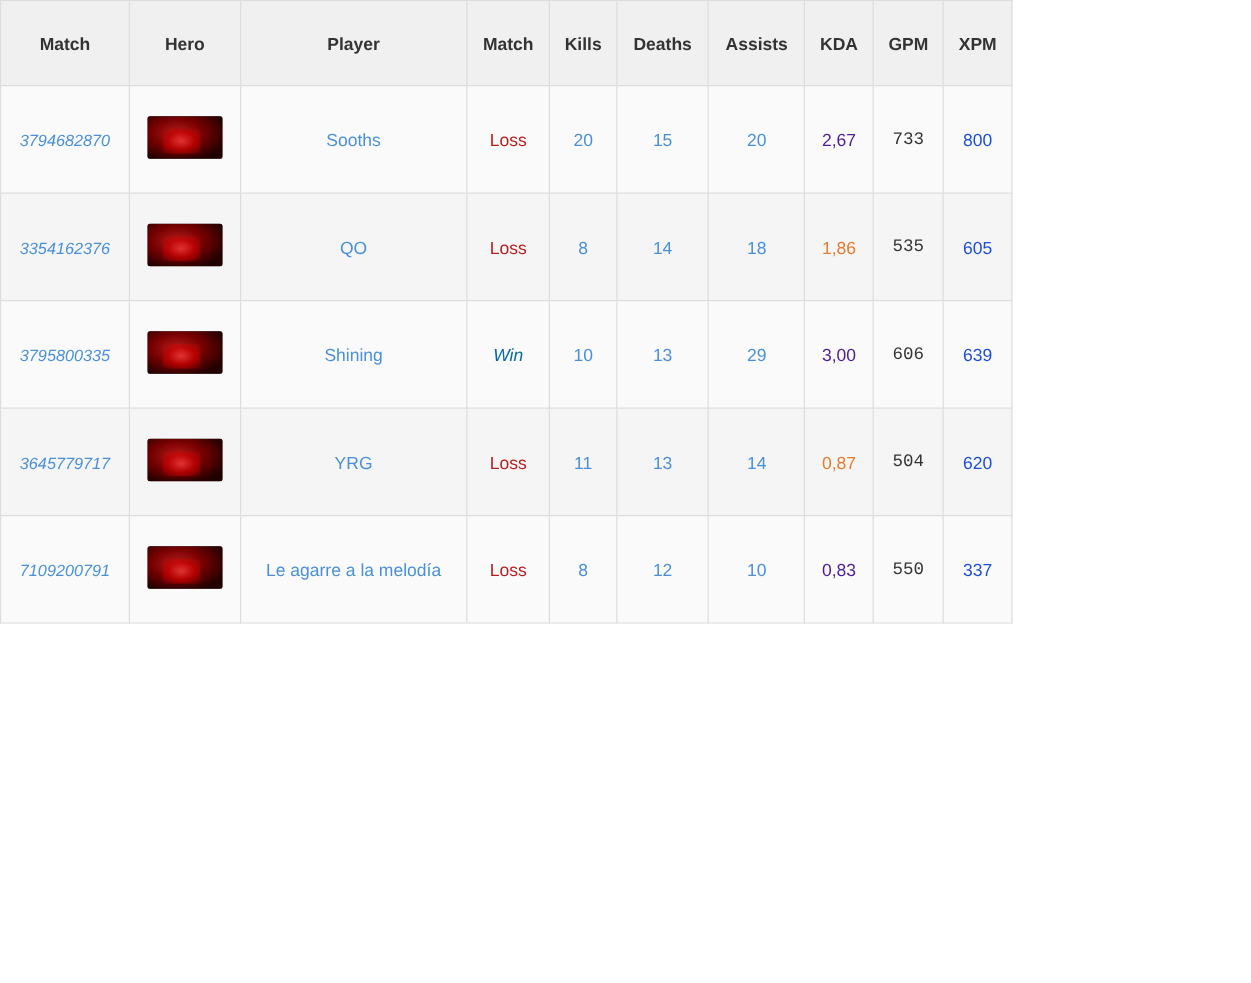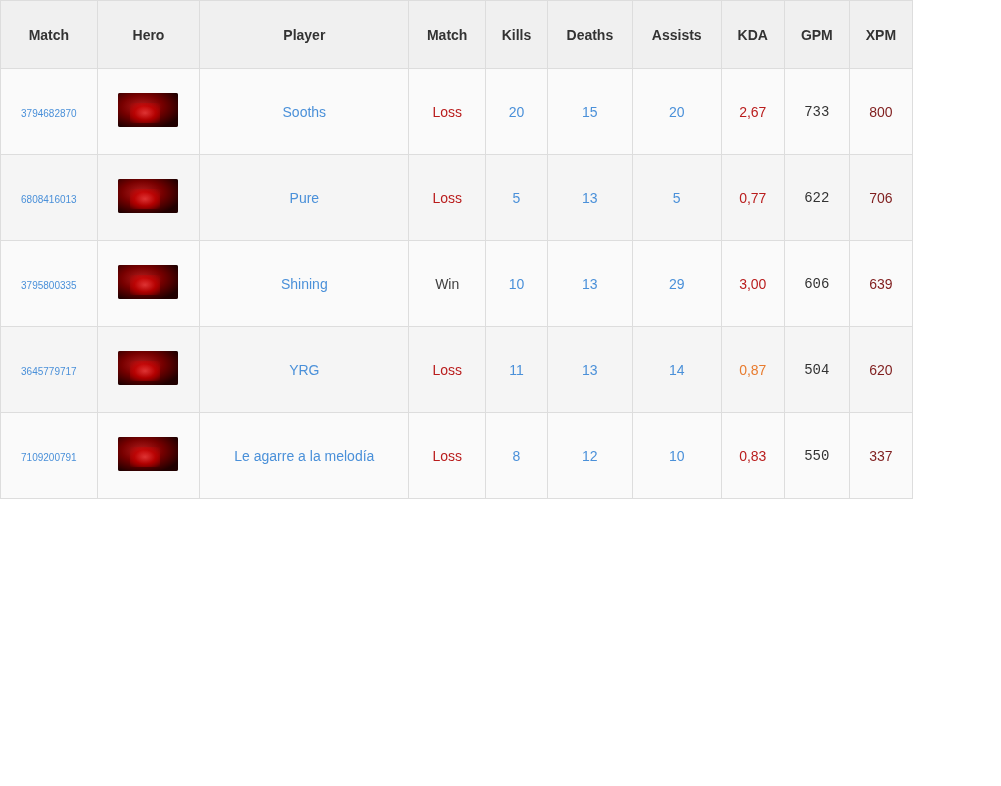--- a/index.html
+++ b/index.html
@@ -9,21 +9,21 @@
     }
 
     body {
       font-family: Arial, sans-serif;
       font-size: 14px;
       background: #fff;
       color: #333;
     }
 
     table {
-      width: 913px;
+      width: 810px;
       border-collapse: collapse;
     }
 
     thead tr {
       background: #f0f0f0;
       height: 68px;
     }
 
     thead th {
       font-weight: bold;
@@ -49,21 +49,22 @@
     tbody td {
       text-align: center;
       border: 1px solid #ddd;
       padding: 8px;
       vertical-align: middle;
     }
 
     .match-link {
       color: #4a90d9;
       text-decoration: none;
-      font-size: 10px;
+      font-size: 13px;
+      font-style: italic;
     }
 
     .player-link {
       color: #4a90d9;
       text-decoration: none;
     }
 
     .hero-img {
       width: 60px;
       height: 34px;
@@ -87,21 +88,22 @@
       position: absolute;
       top: 30%;
       left: 20%;
       width: 30px;
       height: 20px;
       background: radial-gradient(ellipse, #ff4444 0%, #cc0000 50%, transparent 100%);
       opacity: 0.7;
     }
 
     .result-win {
-      color: #404040;
+      color: #0369a1;
+      font-style: italic;
     }
 
     .result-loss {
       color: #b91c1c;
     }
 
     .kills {
       color: #4a90d9;
     }
 
@@ -111,30 +113,30 @@
 
     .assists {
       color: #4a90d9;
     }
 
     .kda-orange {
       color: #e87b2e;
     }
 
     .kda-normal {
-      color: #b91c1c;
+      color: #4c1d95;
     }
 
     .gpm {
       color: #333;
       font-family: Liberation Mono, monospace;
     }
 
     .xpm {
-      color: #7f1d1d;
+      color: #1d4ed8;
     }
   </style>
 </head>
 <body>
 
 <table>
   <thead>
     <tr>
       <th>Match</th>
       <th>Hero</th>
@@ -155,30 +157,30 @@
         <td><a href="#" class="player-link">Sooths</a></td>
         <td class="result-loss">Loss</td>
         <td class="kills">20</td>
         <td class="deaths">15</td>
         <td class="assists">20</td>
         <td class="kda-normal">2,67</td>
         <td class="gpm">733</td>
         <td class="xpm">800</td>
       </tr>
       <tr>
-        <td><a href="#" class="match-link">6808416013</a></td>
-        <td><div class="hero-img"></div></td>
-        <td><a href="#" class="player-link">Pure</a></td>
-        <td class="result-loss">Loss</td>
-        <td class="kills">5</td>
-        <td class="deaths">13</td>
-        <td class="assists">5</td>
-        <td class="kda-normal">0,77</td>
-        <td class="gpm">622</td>
-        <td class="xpm">706</td>
+        <td><a href="#" class="match-link">3354162376</a></td>
+        <td><div class="hero-img"></div></td>
+        <td><a href="#" class="player-link">QO</a></td>
+        <td class="result-loss">Loss</td>
+        <td class="kills">8</td>
+        <td class="deaths">14</td>
+        <td class="assists">18</td>
+        <td class="kda-orange">1,86</td>
+        <td class="gpm">535</td>
+        <td class="xpm">605</td>
       </tr>
       <tr>
         <td><a href="#" class="match-link">3795800335</a></td>
         <td><div class="hero-img"></div></td>
         <td><a href="#" class="player-link">Shining</a></td>
         <td class="result-win">Win</td>
         <td class="kills">10</td>
         <td class="deaths">13</td>
         <td class="assists">29</td>
         <td class="kda-normal">3,00</td>

